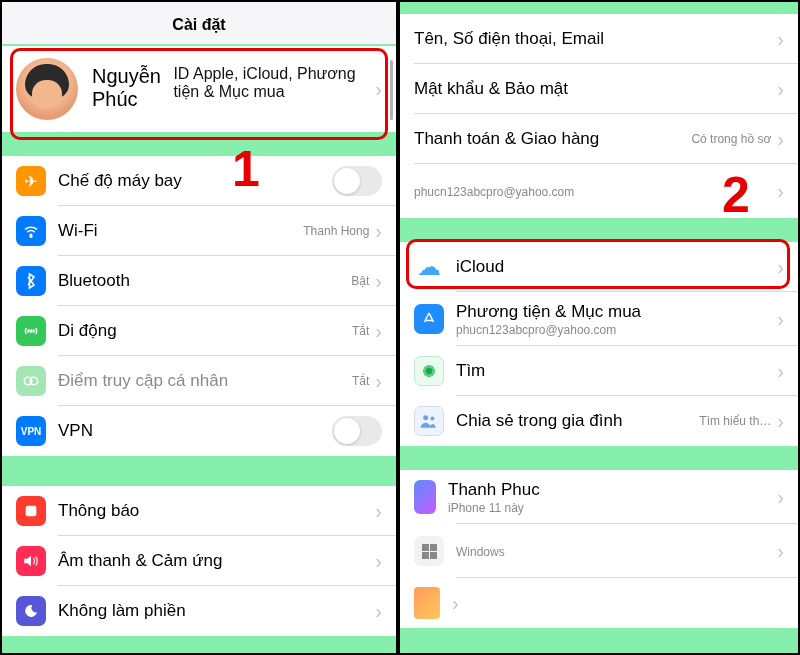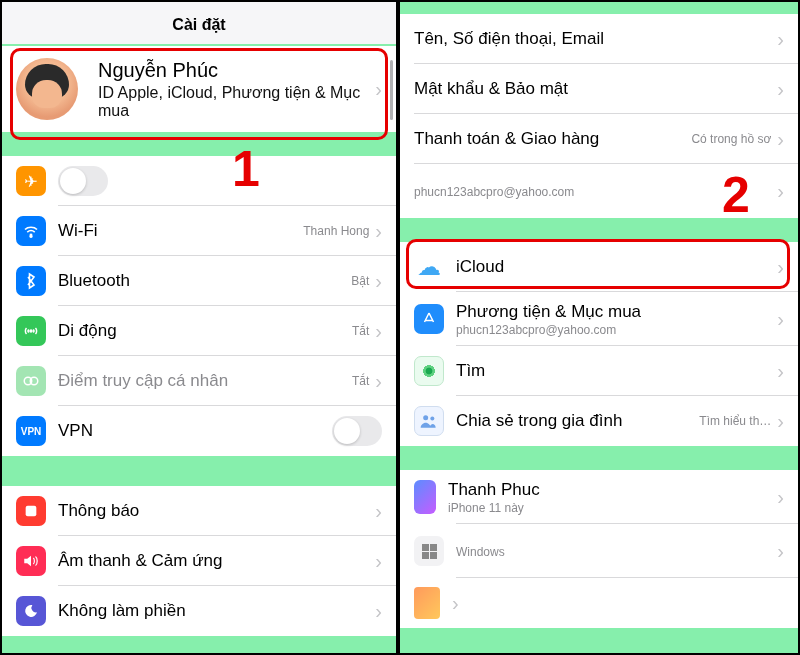--- a/index.html
+++ b/index.html
@@ -77,24 +77,23 @@
     .avatar::after {
       content: "";
       position: absolute;
       width: 30px; height: 28px;
       background: #f3b78f;
       border-radius: 14px 14px 12px 12px;
       top: 22px; left: 16px;
     }
     .profile-txt {
       display: flex;
-      flex-direction: column;
+      flex-direction: row;
       justify-content: space-between;
       flex: 1;
-      margin-left: 6px;
     }
     .profile-name {
       font-size: 20px;
       font-weight: 400;
       color: #000;
       margin-bottom: 2px;
     }
     .profile-sub {
       font-size: 16px;
       color: #111;
@@ -210,20 +209,21 @@
           <div class="profile-name">Nguyễn Phúc</div>
           <div class="profile-sub">ID Apple, iCloud, Phương tiện &amp; Mục mua</div>
         </div>
         <span class="chevron">›</span>
       </div>
     </div>
 
     <div class="group">
       <div class="row">
         <div class="icon-box ic-airplane">✈</div>
+        <div class="label">Chế độ máy bay</div>
         <div class="toggle"></div>
         <div class="divider"></div>
       </div>
       <div class="row">
         <div class="icon-box ic-wifi">
             <svg width="18" height="18" viewBox="0 0 24 24" fill="none" stroke="#fff" stroke-width="2.2">
               <path d="M4 10c4-4 12-4 16 0M7 13.5c3-2.6 7-2.6 10 0M10.5 17c1-.8 2-.8 3 0"></path>
               <circle cx="12" cy="19" r="1.2" fill="#fff"></circle>
             </svg>
           </div>

